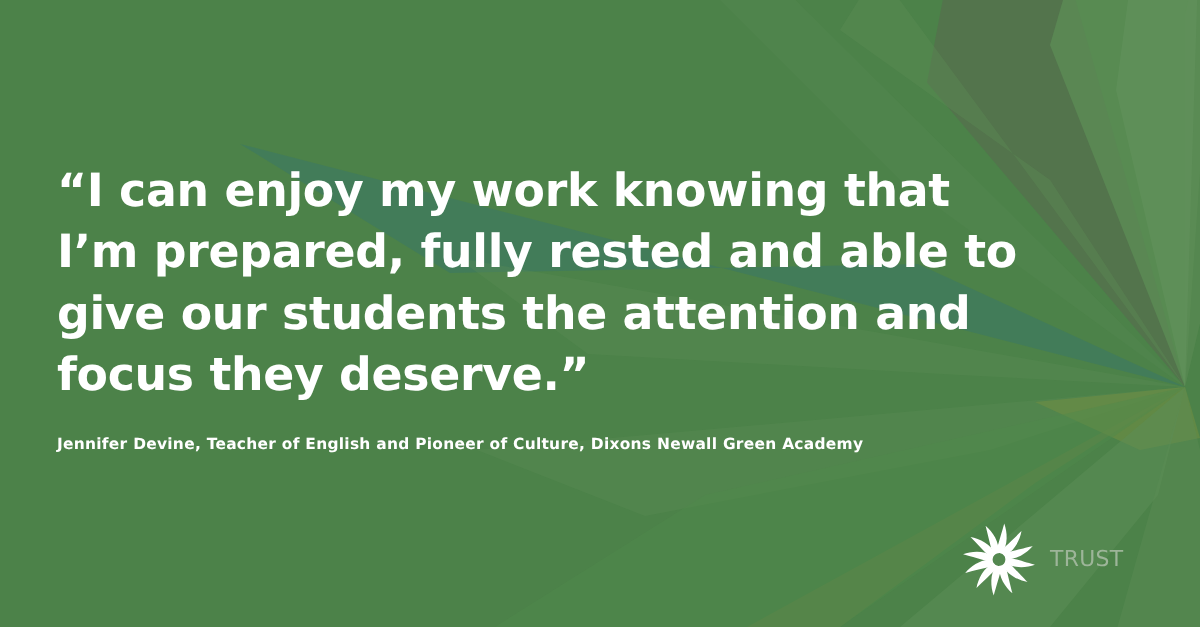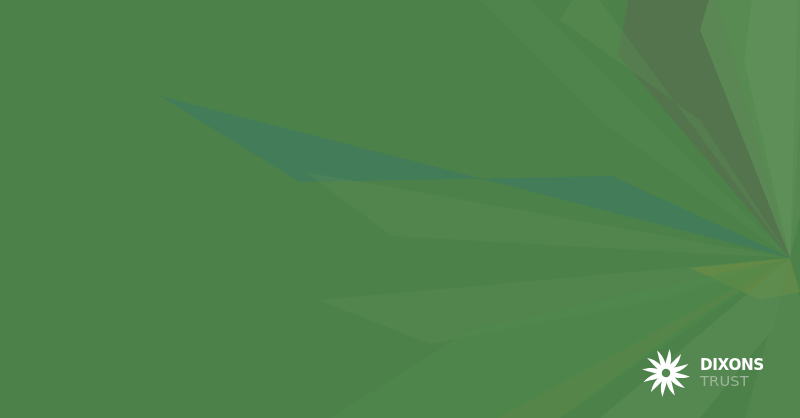--- a/index.html
+++ b/index.html
@@ -142,20 +142,24 @@
       <path d="M790,258 L745,418 L830,418 L800,300 Z" fill="#5c8d56" opacity="0.42"></path>
 
       <path d="M790,258 L560,418 L330,418 L470,330 Z" fill="#4f8a4b" opacity="0.45"></path>
 
       <path d="M790,258 L470,-60 L420,-60 L600,120 Z" fill="#5c8d56" opacity="0.22"></path>
 
       <path d="M790,258 L800,-60 L760,-60 L744,60 Z" fill="#63945d" opacity="0.50"></path>
     </g>
   </svg>
 
+  <div id="quote-block">
+    <p id="quote-text">“I can enjoy my work knowing that I’m prepared, fully rested and able to give our students the attention and focus they deserve.”</p>
+    <p id="quote-attribution">Jennifer Devine, Teacher of English and Pioneer of Culture, Dixons Newall Green Academy</p>
+  </div>
 
   <div id="logo-lockup">
 
     <svg id="logo-mark" viewBox="0 0 100 100" aria-hidden="true">
       <g fill="#ffffff">
 
         <g transform="rotate(0 50 50)">
           <path d="M50,41 C58,33 74,18 80,12 C78,24 70,40 58,44 Z"></path>
         </g>
         <g transform="rotate(30 50 50)">
@@ -188,19 +192,18 @@
         <g transform="rotate(300 50 50)">
           <path d="M50,41 C58,33 74,18 80,12 C78,24 70,40 58,44 Z"></path>
         </g>
         <g transform="rotate(330 50 50)">
           <path d="M50,41 C58,33 74,18 80,12 C78,24 70,40 58,44 Z"></path>
         </g>
       </g>
     </svg>
 
     <div id="logo-wordmark">
-      <span class="logo-word line-1">DIXONS</span>
       <span class="logo-word trust">TRUST</span>
     </div>
 
   </div>
 
 </div>
 
 </body></html>

